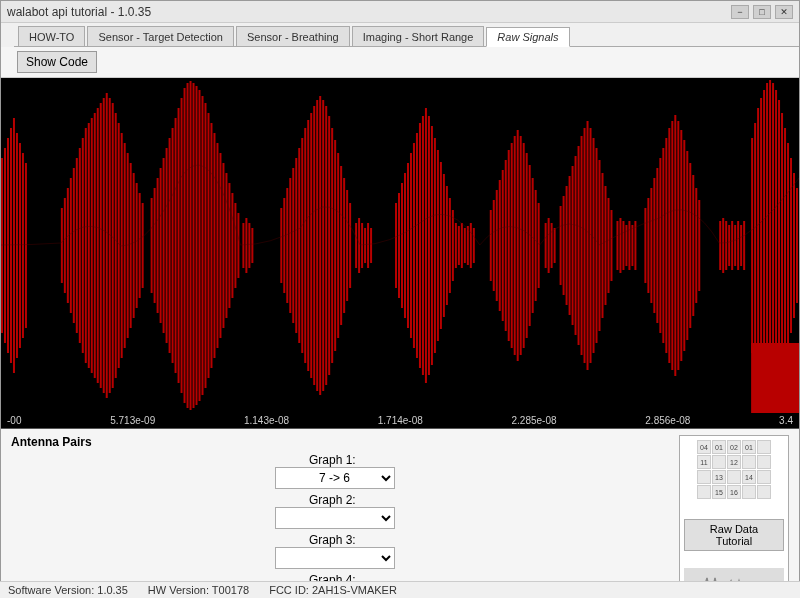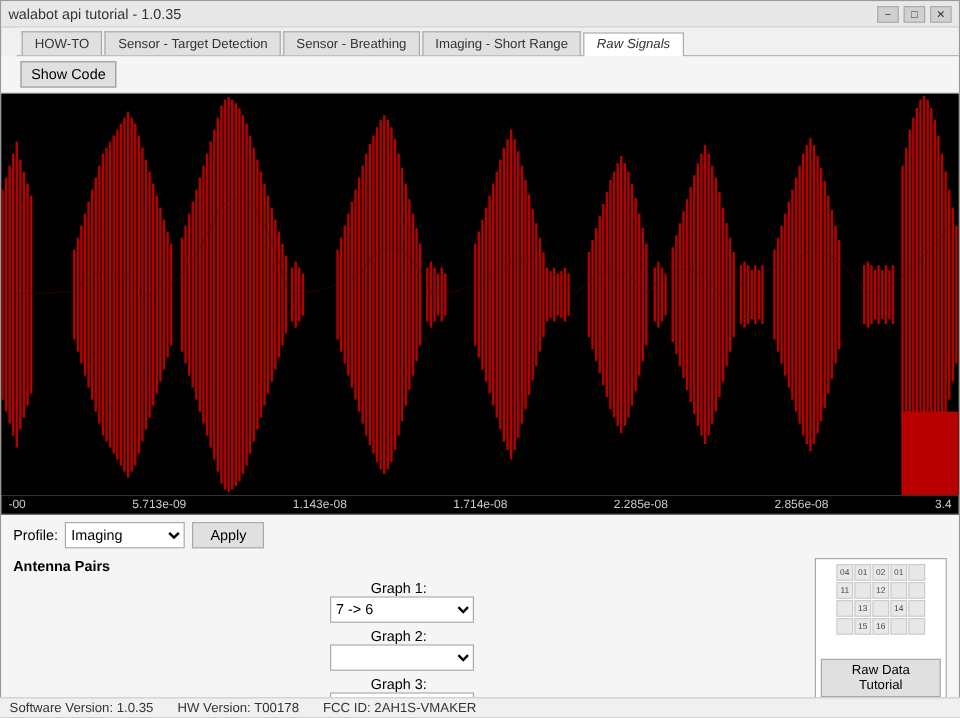--- a/index.html
+++ b/index.html
@@ -183,20 +183,21 @@
     .graph-label {
       font-size: 12px;
       width: 52px;
     }
     .graph-select {
       width: 120px;
       height: 22px;
       font-size: 12px;
       border: 1px solid #aaa;
       background: #fff;
+      padding-left: 39px;
     }
 
     
     .tutorial-panel {
       width: 110px;
       border: 1px solid #aaa;
       background: #fff;
       display: flex;
       flex-direction: column;
       align-items: center;
@@ -527,27 +528,20 @@
   <span class="xaxis-label">-00</span>
   <span class="xaxis-label">5.713e-09</span>
   <span class="xaxis-label">1.143e-08</span>
   <span class="xaxis-label">1.714e-08</span>
   <span class="xaxis-label">2.285e-08</span>
   <span class="xaxis-label">2.856e-08</span>
   <span class="xaxis-label">3.4</span>
 </div>
 
 <div class="controls-area">
-  <div class="profile-row">
-    <span class="profile-label">Profile:</span>
-    <select class="profile-select">
-      <option>Imaging</option>
-    </select>
-    <button class="apply-btn">Apply</button>
-  </div>
 
   <div class="antenna-section">
     <div class="antenna-left">
       <div class="antenna-title">Antenna Pairs</div>
       <div class="graph-row">
         <span class="graph-label">Graph 1:</span>
         <select class="graph-select">
           <option>7 -&gt; 6</option>
         </select>
       </div>

